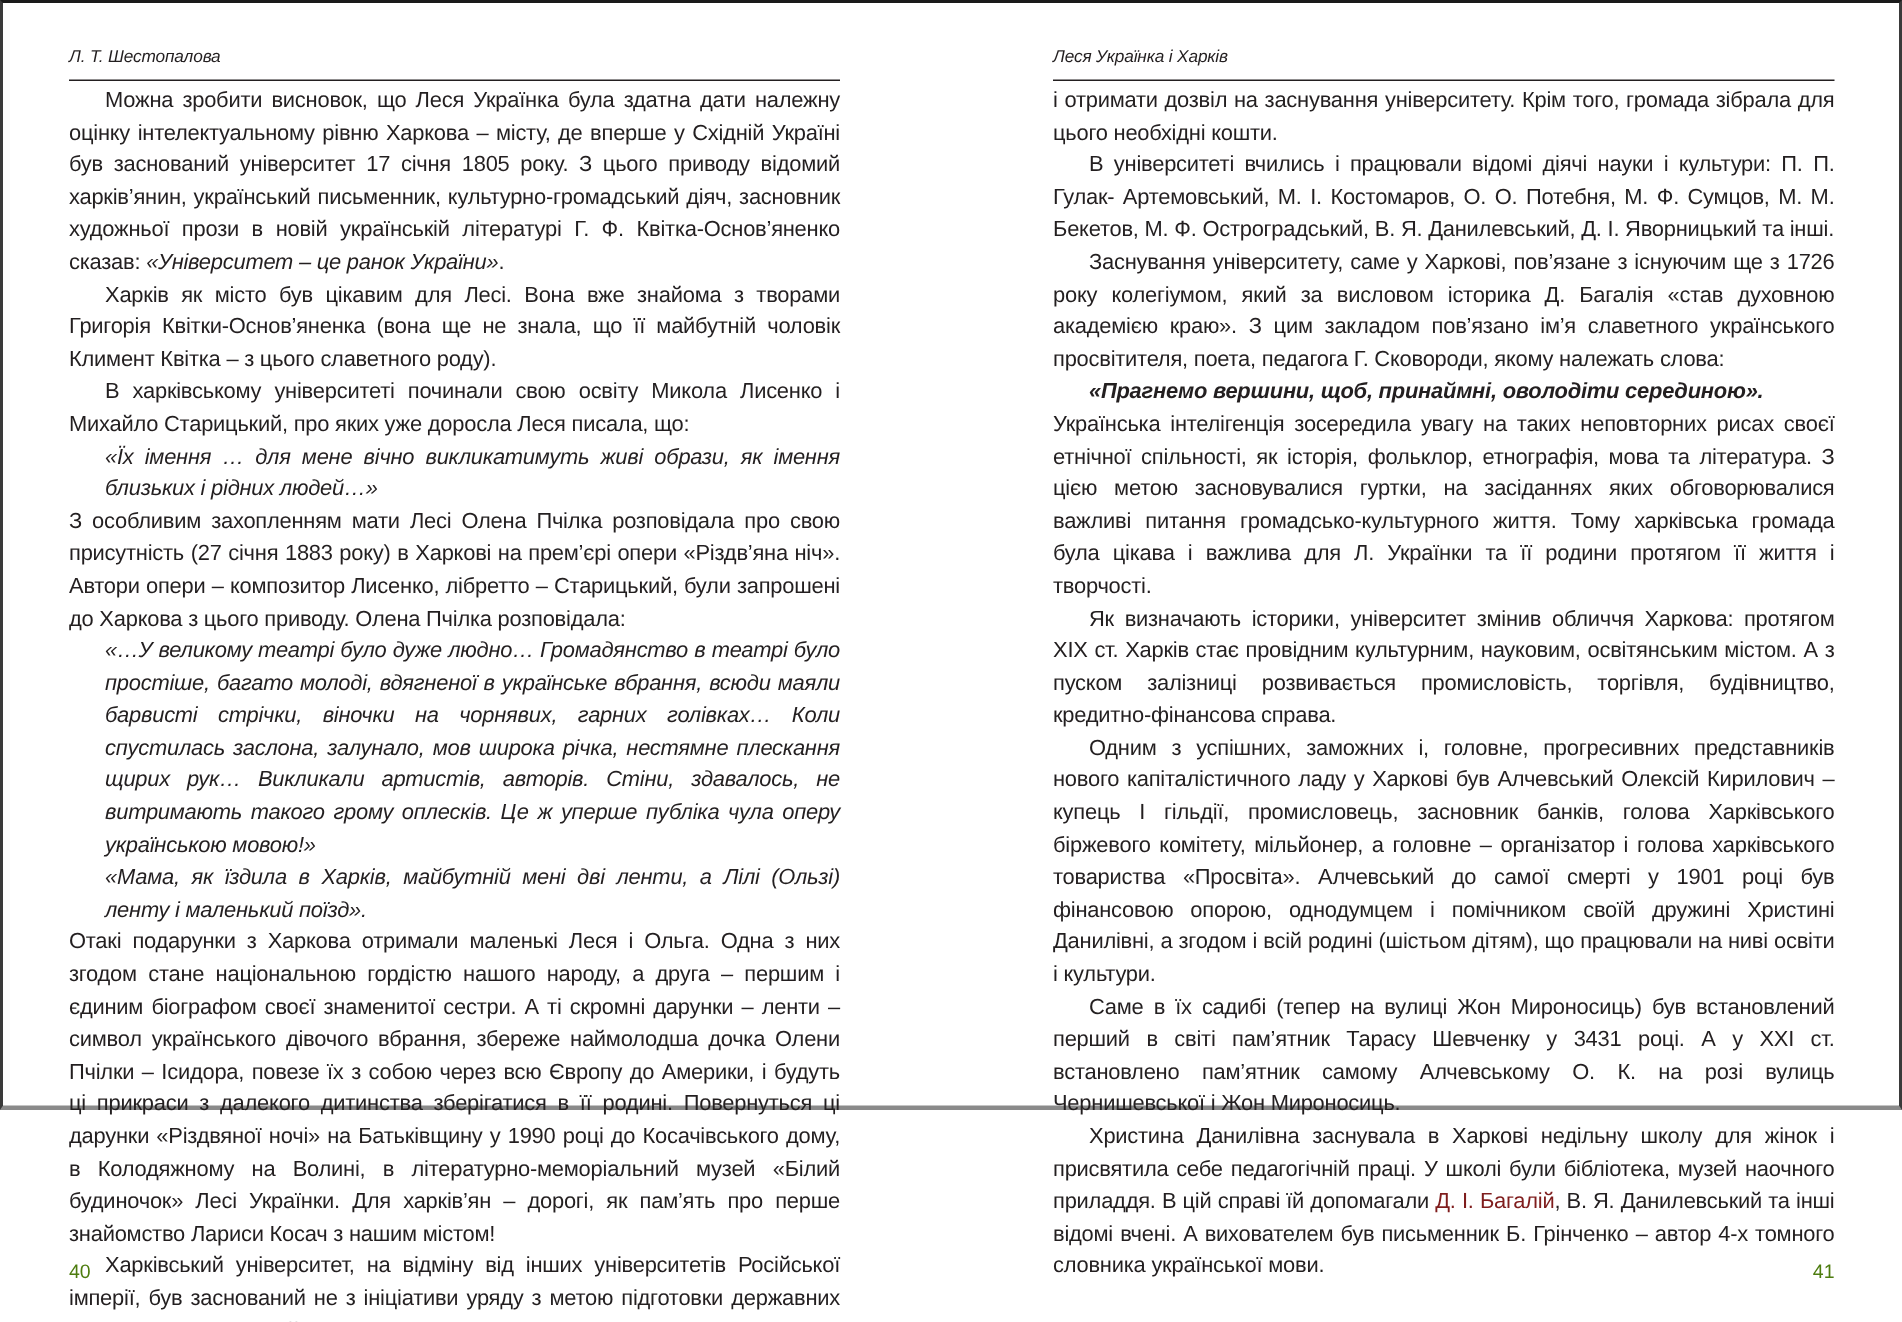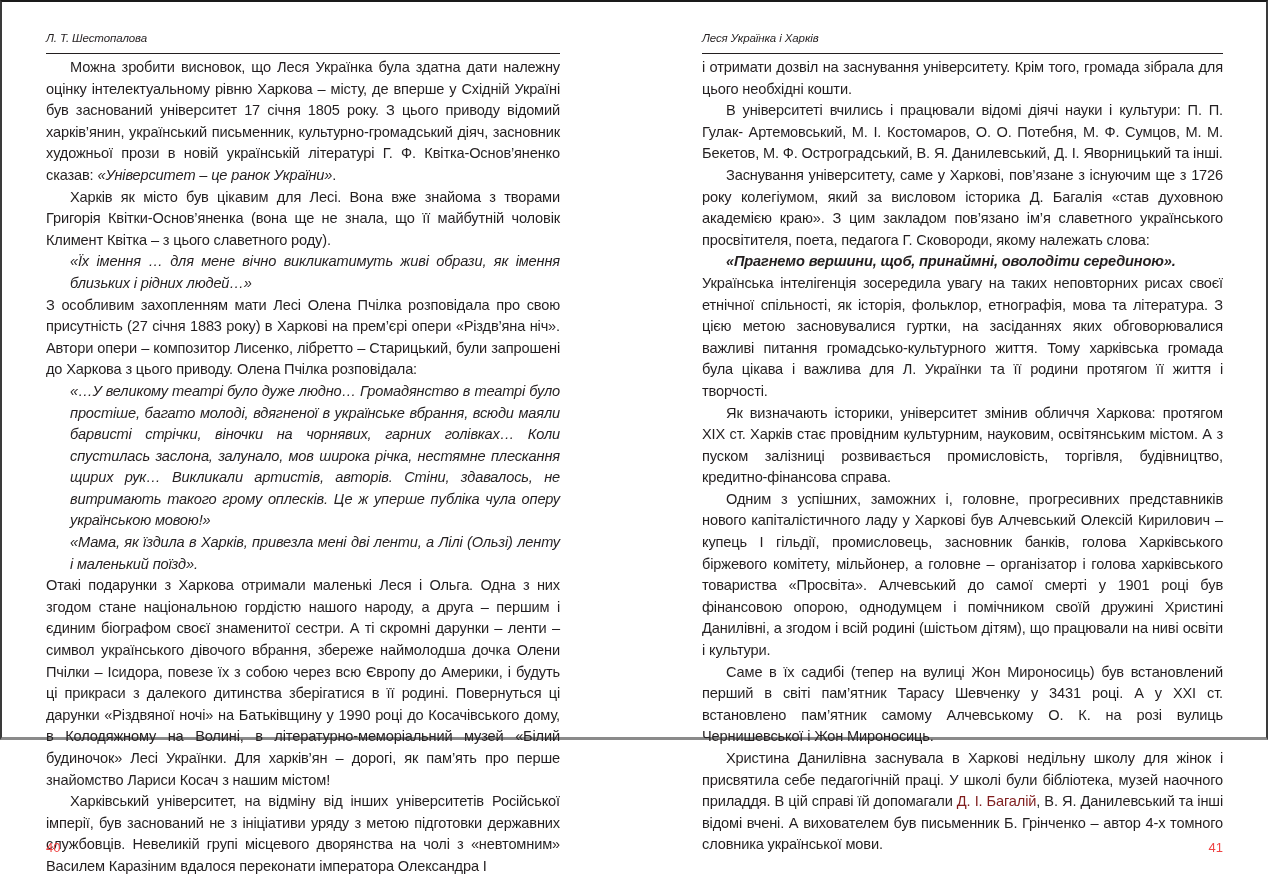--- a/index.html
+++ b/index.html
@@ -76,41 +76,42 @@
       font-style: italic;
       font-weight: bold;
     }
     .body-text em { font-style: italic; }
     .body-text b { font-weight: normal; color: #7f1d1d; }
 
     .folio {
       position: absolute;
       top: 838px;
       font-size: 13px;
-      color: #ef4444;
+      color: #4d7c0f;
     }
     .page.left .folio { left: 0; }
     .page.right .folio { right: 0; }
   </style>
 </head>
 <body>
 
 <div class="frame">
 
   <div class="page left">
     <div class="running-head">Л. Т. Шестопалова</div>
     <div class="head-rule"></div>
 
     <div class="body-text">
       <p><span>Можна зробити висновок, що Леся Українка була здатна дати належну оцінку інтелектуальному рівню Харкова – місту, де вперше у Східній Україні був заснований університет 17 січня 1805 року. З цього приводу відомий харків’янин, український письменник, культурно-громадський діяч, засновник художньої прози в новій українській літературі Г. Ф. Квітка-Основ’яненко сказав: </span><em>«Університет – це ранок України»</em><span>.</span></p>
       <p>Харків як місто був цікавим для Лесі. Вона вже знайома з творами Григорія Квітки-Основ’яненка (вона ще не знала, що її майбутній чоловік Климент Квітка – з цього славетного роду).</p>
+      <p>В харківському університеті починали свою освіту Микола Лисенко і Михайло Старицький, про яких уже доросла Леся писала, що:</p>
       <p class="quote">«Їх імення … для мене вічно викликатимуть живі образи, як імення близьких і рідних людей…»</p>
       <p class="noindent">З особливим захопленням мати Лесі Олена Пчілка розповідала про свою присутність (27 січня 1883 року) в Харкові на прем’єрі опери «Різдв’яна ніч». Автори опери – композитор Лисенко, лібретто – Старицький, були запрошені до Харкова з цього приводу. Олена Пчілка розповідала:</p>
       <p class="quote">«…У великому театрі було дуже людно… Громадянство в театрі було простіше, багато молоді, вдягненої в українське вбрання, всюди маяли барвисті стрічки, віночки на чорнявих, гарних голівках… Коли спустилась заслона, залунало, мов широка річка, нестямне плескання щирих рук… Викликали артистів, авторів. Стіни, здавалось, не витримають такого грому оплесків. Це ж уперше публіка чула оперу українською мовою!»</p>
-      <p class="quote">«Мама, як їздила в Харків, привезла мені дві ленти, а Лілі (Ользі) ленту і маленький поїзд».</p>
+      <p class="quote">«Мама, як їздила в Харків, майбутній мені дві ленти, а Лілі (Ользі) ленту і маленький поїзд».</p>
       <p class="noindent">Отакі подарунки з Харкова отримали маленькі Леся і Ольга. Одна з них згодом стане національною гордістю нашого народу, а друга – першим і єдиним біографом своєї знаменитої сестри. А ті скромні дарунки – ленти – символ українського дівочого вбрання, збереже наймолодша дочка Олени Пчілки – Ісидора, повезе їх з собою через всю Європу до Америки, і будуть ці прикраси з далекого дитинства зберігатися в її родині. Повернуться ці дарунки «Різдвяної ночі» на Батьківщину у 1990 році до Косачівського дому, в Колодяжному на Волині, в літературно-меморіальний музей «Білий будиночок» Лесі Українки. Для харків’ян – дорогі, як пам’ять про перше знайомство Лариси Косач з нашим містом!</p>
       <p>Харківський університет, на відміну від інших університетів Російської імперії, був заснований не з ініціативи уряду з метою підготовки державних службовців. Невеликій групі місцевого дворянства на чолі з «невтомним» Василем Каразіним вдалося переконати імператора Олександра I</p>
     </div>
 
     <div class="folio">40</div>
   </div>
 
   <div class="page right">
     <div class="running-head">Леся Українка і Харків</div>
     <div class="head-rule"></div>

